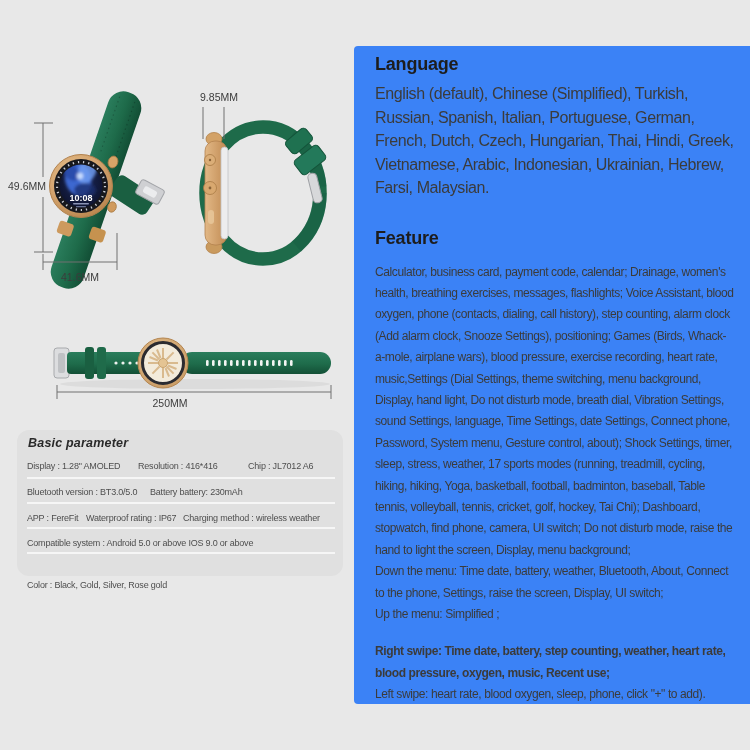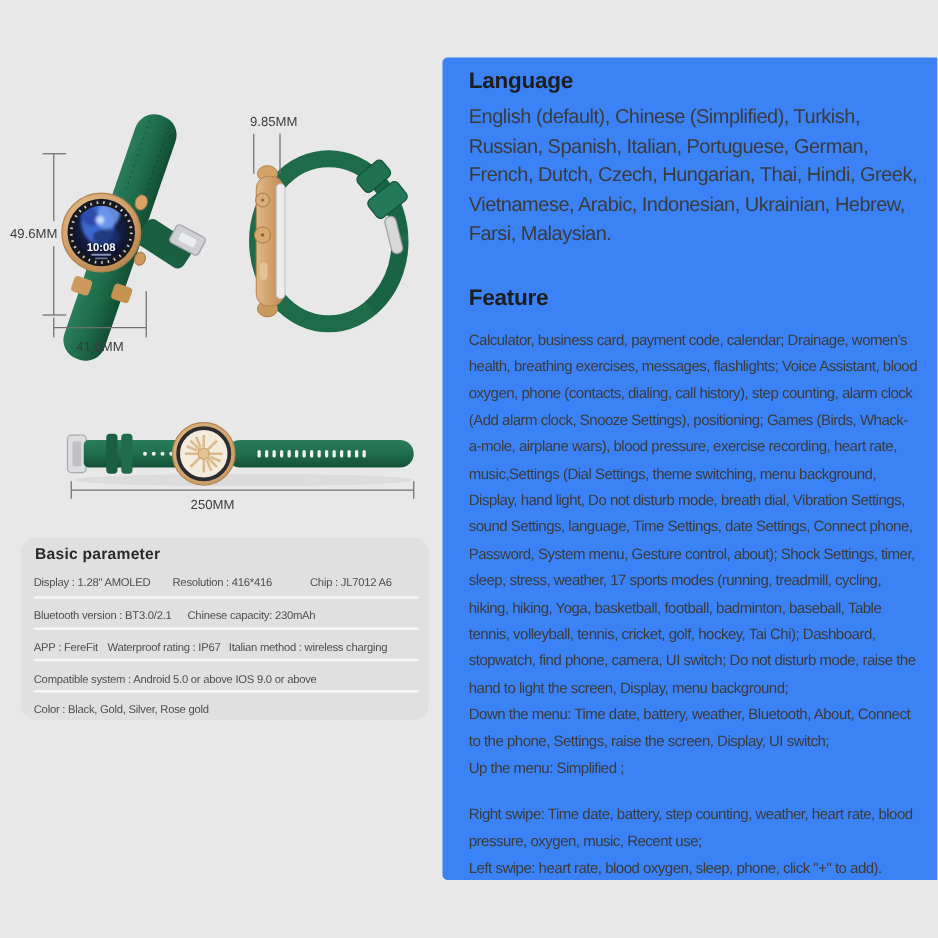--- a/index.html
+++ b/index.html
@@ -4,37 +4,37 @@
 <style>
   html,body{margin:0;padding:0;}
   body{font-family:"Liberation Sans", sans-serif; background:#e8e8e8;}
   .page{position:relative;width:750px;height:750px;background:#e8e8e8;overflow:hidden;}
 
   
   .art{position:absolute;left:0;top:0;}
 
   
   .param-card{position:absolute;left:17px;top:430px;width:326px;height:146px;background:#e0e0e0;border-radius:12px;}
-  .param-title{position:absolute;left:11px;top:6px;font-size:12.5px;font-weight:bold;color:#2a2a2a;letter-spacing:.2px;}
+  .param-title{position:absolute;left:11px;top:6px;font-size:12.5px;font-weight:bold;color:#2a2a2a;letter-spacing:.2px;font-style:italic;}
   .prow{position:absolute;left:10px;right:8px;height:11px;}
   .prow span{position:absolute;top:0;font-size:9px;color:#4e4e4e;letter-spacing:-0.2px;white-space:nowrap;}
-  .r1{top:31px}.r2{top:57px}.r3{top:83px}.r4{top:108px}.r5{top:132px}
+  .r1{top:31px}.r2{top:57px}.r3{top:83px}.r4{top:108px}.r5{top:150px}
   .sep{position:absolute;left:10px;right:8px;height:1.5px;background:#f6f6f6;}
   .s1{top:47px}.s2{top:72px}.s3{top:97px}.s4{top:122px}
 
   
   .content-box{position:absolute;left:354px;top:46px;width:411px;height:658px;background:#3b82f6;border-radius:4px;
                padding:0;box-sizing:border-box;overflow:hidden;}
   .content-inner{padding:8px 4px 0 21px;}
   .h-lang,.h-feat{margin:0;font-size:18px;font-weight:bold;color:#1d1d1d;letter-spacing:-0.2px;}
   .h-feat{margin-top:28px;}
   .lang-text{margin:7px 0 0 0;width:361px;font-size:16px;line-height:23.5px;letter-spacing:-0.4px;color:#3b3b3b;}
   .feat-text{margin:13px 0 0 0;width:361px;font-size:12px;line-height:21.4px;letter-spacing:-0.4px;color:#3b3b3b;}
   .feat-text p{margin:0;}
-  .feat-text p.gap{margin-top:16px;}
+  .feat-text p.gap{margin-top:16px;font-weight:bold;}
 </style>
 </head>
 <body>
 
 <div class="page">
 
   <svg class="art" width="356" height="420" viewBox="0 0 356 420">
     <defs>
       <radialGradient id="goldGrad" cx="40%" cy="35%" r="75%">
         <stop offset="0%" stop-color="#ecc795"></stop>
@@ -218,29 +218,29 @@
     <div class="param-title">Basic parameter</div>
 
     <div class="prow r1">
       <span style="left:0">Display : 1.28"  AMOLED</span>
       <span style="left:111px">Resolution : 416*416</span>
       <span style="left:221px">Chip : JL7012 A6</span>
     </div>
     <div class="sep s1"></div>
 
     <div class="prow r2">
-      <span style="left:0">Bluetooth version : BT3.0/2.1</span>
-      <span style="left:123px">Chinese capacity: 230mAh</span>
+      <span style="left:0">Bluetooth version : BT3.0/5.0</span>
+      <span style="left:123px">Battery battery: 230mAh</span>
     </div>
     <div class="sep s2"></div>
 
     <div class="prow r3">
       <span style="left:0">APP : FereFit</span>
       <span style="left:59px">Waterproof rating : IP67</span>
-      <span style="left:156px">Italian method : wireless charging</span>
+      <span style="left:156px">Charging method : wireless weather</span>
     </div>
     <div class="sep s3"></div>
 
     <div class="prow r4">
       <span style="left:0">Compatible system : Android 5.0 or above IOS 9.0 or above</span>
     </div>
     <div class="sep s4"></div>
 
     <div class="prow r5">
       <span style="left:0">Color : Black, Gold, Silver, Rose gold</span>

